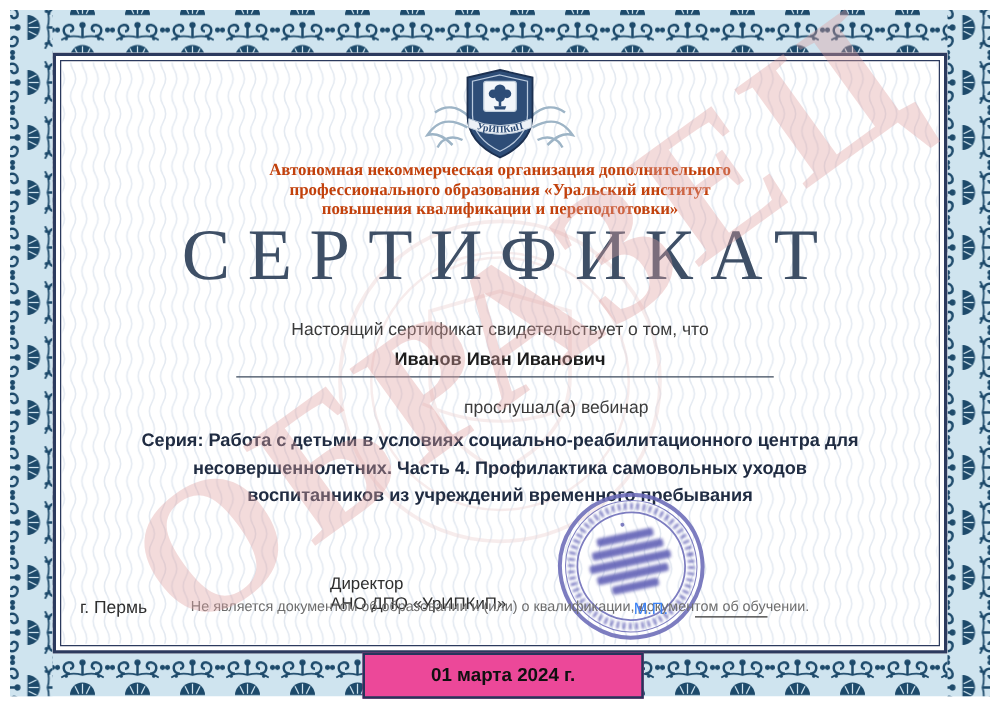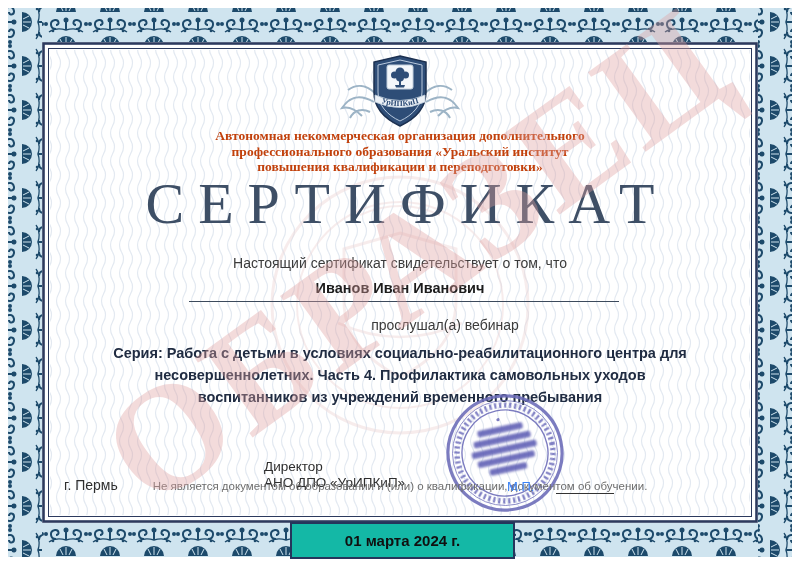--- a/index.html
+++ b/index.html
@@ -37,21 +37,21 @@
   .city{left:64px;top:477px;font-size:14px;color:#2e2e2e;z-index:3;}
   .director{
     left:264px;top:459px;font-size:13.5px;line-height:16px;
     color:#2e2e2e;white-space:pre-line;z-index:3;
   }
   .seal-mark{left:507px;top:479px;font-size:13px;color:#3b82f6;z-index:4;}
   .sign-line{left:556px;top:493px;width:58px;border-top:1.5px solid #333;z-index:4;}
   .disclaimer{top:480px;font-size:11.5px;color:#6d6d6d;z-index:3;}
   .date-box{
     left:290px;top:522px;width:221px;height:33px;
-    background:#14b8a6;border:2.5px solid #25355c;
+    background:#ec4899;border:2.5px solid #25355c;
     display:flex;align-items:center;justify-content:center;
     font-size:15px;font-weight:bold;color:#101010;z-index:20;
   }
   .logo-wrap{left:330px;top:50px;z-index:3;}
   .stamp-wrap{left:442px;top:390px;z-index:3;}
   .watermark{
     left:417px;top:255px;
     transform:translate(-50%,-50%) rotate(-36deg);
     font-family:"Liberation Serif",serif;font-weight:bold;
     font-size:150px;letter-spacing:6px;

